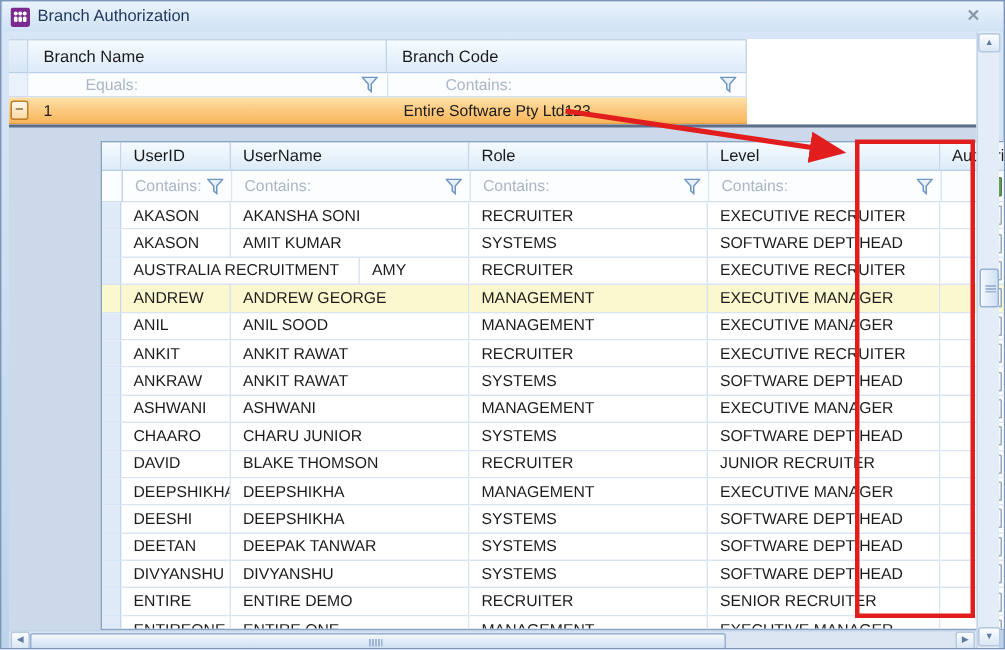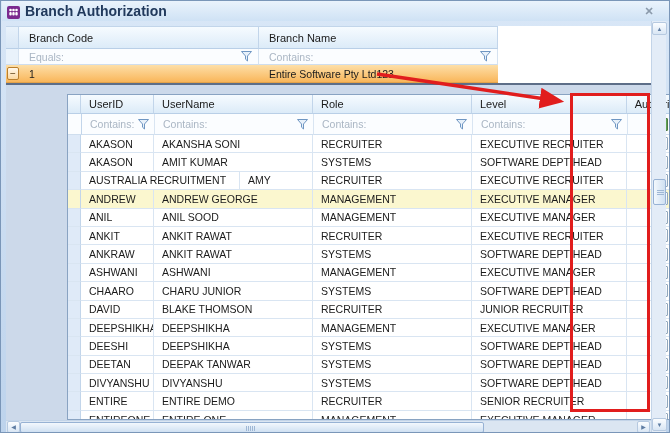--- a/index.html
+++ b/index.html
@@ -1,30 +1,30 @@
 <!DOCTYPE html>
 <html><head>
 <meta charset="utf-8">
 <style>
   html,body{margin:0;padding:0;background:#eef2f7;font-family:"Liberation Sans",sans-serif;}
   *{box-sizing:border-box;}
   .window{position:relative;width:670px;height:433px;background:linear-gradient(180deg,#d9e7f7 0%,#bdd3ec 100%);border:1px solid #7a96b8;overflow:hidden;}
   .titlebar{position:absolute;left:1px;top:0;width:667px;height:20px;background:linear-gradient(180deg,#eaf3fc 0%,#cfe2f5 100%);display:flex;align-items:center;padding-left:5px;}
   .app-icon{width:13px;height:13px;margin-right:5px;display:inline-block;}
-  .title{font-size:14px;font-weight:700;color:#21395c;line-height:13px;}
+  .title{font-size:11px;font-weight:400;color:#21395c;line-height:13px;}
   .close-btn{position:absolute;right:13px;top:3px;width:14px;height:14px;font-size:11px;font-weight:700;color:#8b9aab;text-align:center;line-height:14px;cursor:pointer;}
 
   .client{position:absolute;left:5px;top:25px;width:645px;height:406px;background:#ffffff;}
 
   
   .mrow{position:absolute;display:flex;}
   .hdr-cell{background:linear-gradient(180deg,#f6fbff 0%,#dcebf8 100%);border-right:1px solid #c2d5ea;border-top:1px solid #c2d5ea;border-bottom:1px solid #b9cfe7;font-size:11px;color:#1a1a1a;display:flex;align-items:center;padding-left:10px;}
   .hdr-ind{background:linear-gradient(180deg,#e9f2fb 0%,#d8e7f6 100%);border-right:1px solid #c2d5ea;border-top:1px solid #c2d5ea;border-bottom:1px solid #b9cfe7;}
   .flt-cell{background:#fbfdff;border-right:1px solid #d5e2f0;border-bottom:1px solid #cfdeee;font-size:10.5px;color:#aab6c4;display:flex;align-items:center;padding:0 6px 0 10px;}
-  .flt-cell .ph{flex:1;}
+  .flt-cell .ph{flex:1;margin-left:28px;}
   .funnel{width:11px;height:11px;flex:0 0 aupx;display:inline-block;}
   .orange{background:linear-gradient(180deg,#fddfa8 0%,#f9b65a 100%);border-bottom:1px solid #e3a249;}
   .orange .ocell{font-size:10.5px;color:#1b1b1b;display:flex;align-items:center;padding-left:10px;}
   .expand-btn{width:13px;height:13px;background:linear-gradient(180deg,#fff8ec,#fcd9a2);border:1px solid #b97f2e;border-radius:2px;font-size:10px;line-height:11px;text-align:center;color:#5a3c10;cursor:pointer;}
 
   
   .detail-bg{position:absolute;left:5px;top:82px;width:645px;height:349px;background:#ccd9ea;border-top:2px solid #5d6e88;}
   .detail-grid{position:absolute;left:18px;top:93px;width:630px;height:326px;background:#ffffff;border:1px solid #89a3c2;overflow:hidden;margin-left:48px;}
   .dgrid-inner{position:absolute;left:0;top:0;width:628px;}
   .drow{display:flex;width:628px;}
@@ -83,22 +83,22 @@
         </svg>
     </span>
     <span class="title">Branch Authorization</span>
   </div>
   <span class="close-btn">✕</span>
 
   <div class="client"></div>
 
   <div class="mrow" style="left:5px;top:25px;height:23px;">
     <div class="hdr-ind" style="width:13px;"></div>
+    <div class="hdr-cell" style="width:239px;">Branch Name</div>
     <div class="hdr-cell" style="width:240px;">Branch Code</div>
-    <div class="hdr-cell" style="width:239px;">Branch Name</div>
   </div>
 
   <div class="mrow" style="left:5px;top:48px;height:16px;">
     <div class="flt-cell" style="width:13px;padding:0;background:#e9f2fb;"></div>
     <div class="flt-cell" style="width:240px;">
       <span class="ph">Equals:</span>
       <span class="funnel"><svg width="11" height="11" viewBox="0 0 11 11">
             <path d="M0.5 0.5 L10.5 0.5 L6.5 5 L6.5 10 L4.5 8.2 L4.5 5 Z" fill="#e8f1fa" stroke="#6f96c2" stroke-width="1"></path>
           </svg></span>
     </div>

